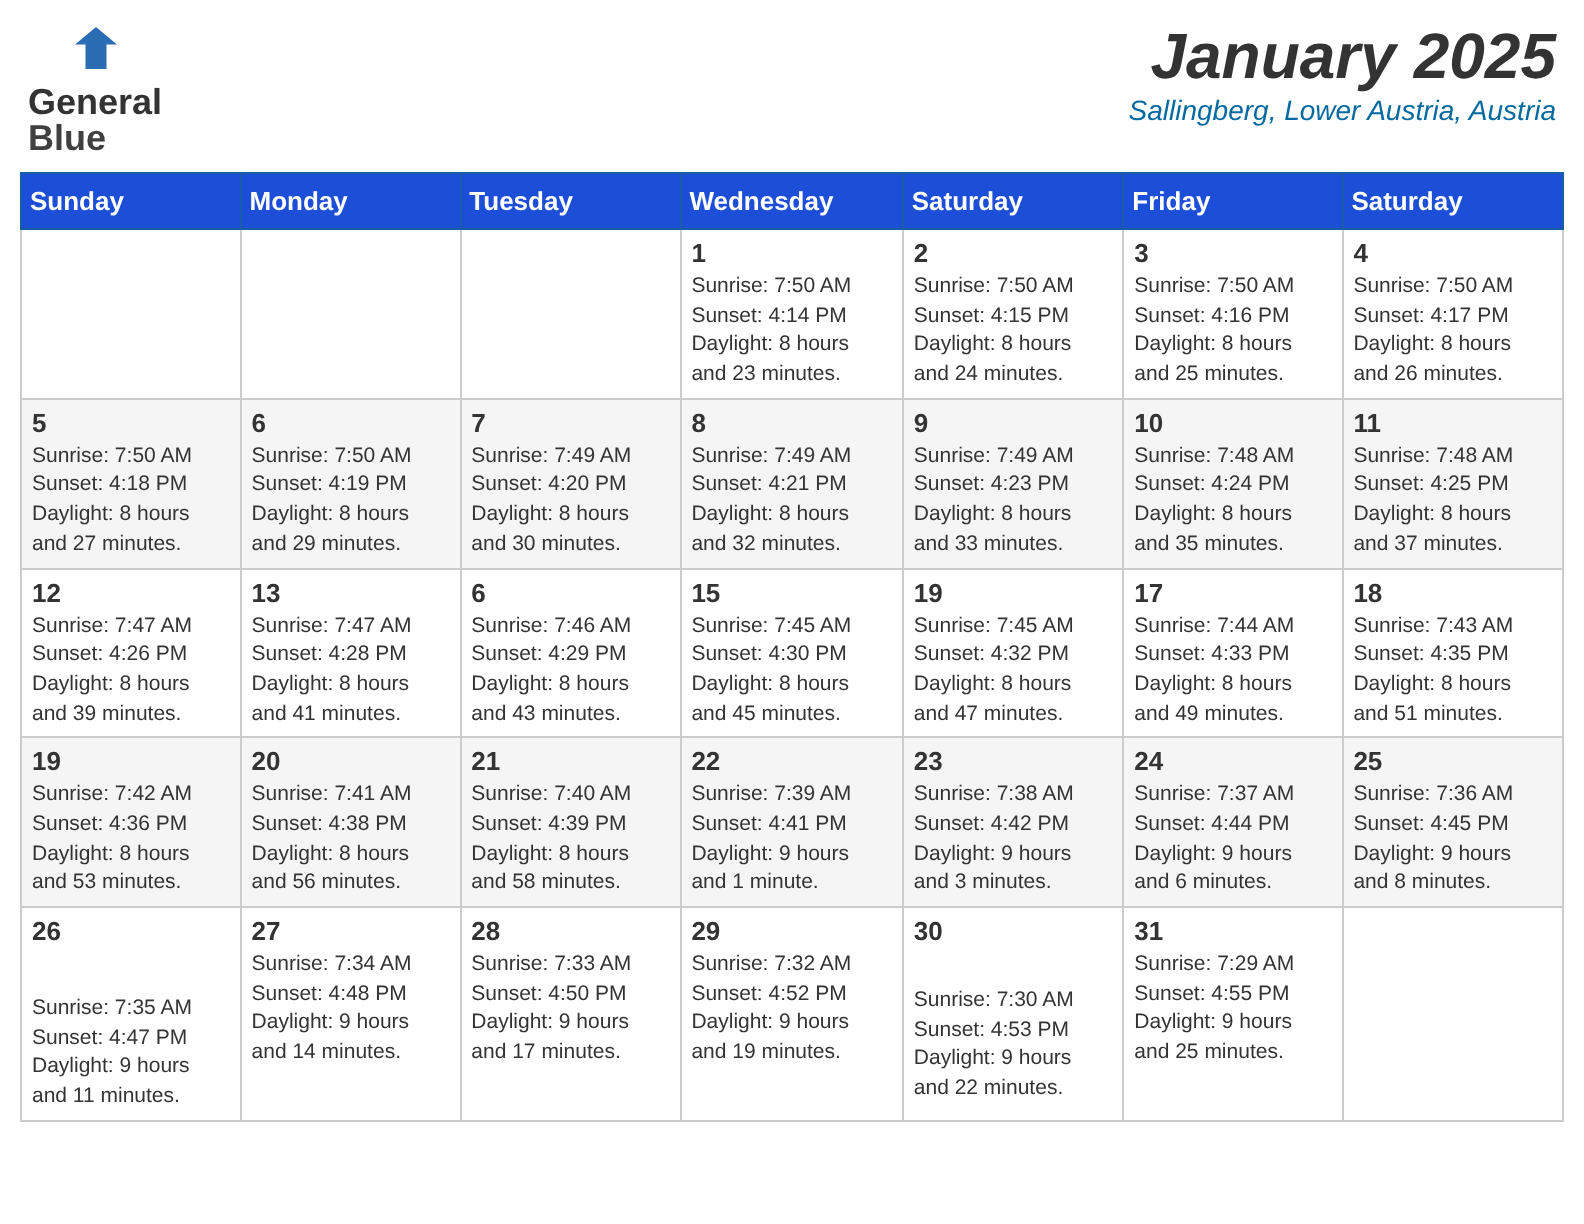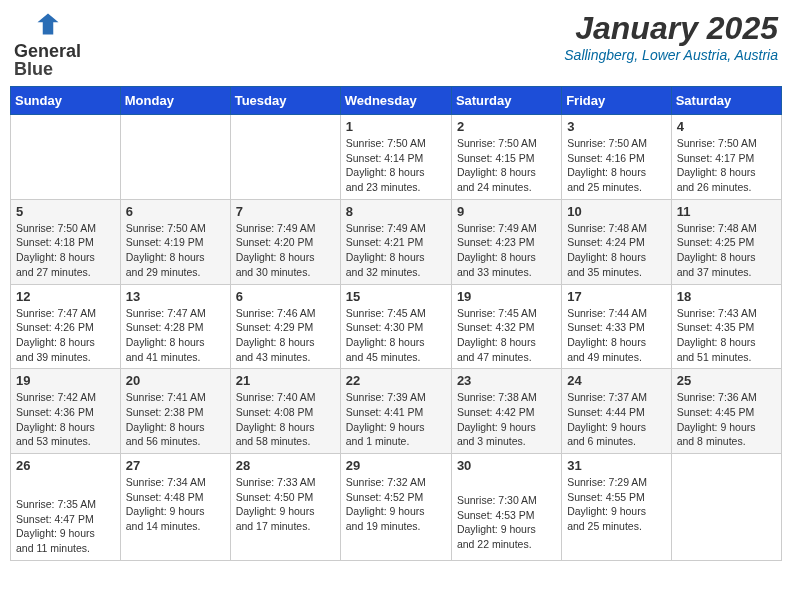--- a/index.html
+++ b/index.html
@@ -267,28 +267,28 @@
         <td>
           <span class="day-number">19</span>
           <div class="day-info" style="white-space: pre-line;">Sunrise: 7:42 AM
 Sunset: 4:36 PM
 Daylight: 8 hours
 and 53 minutes.</div>
         </td>
         <td>
           <span class="day-number">20</span>
           <div class="day-info" style="white-space: pre-line;">Sunrise: 7:41 AM
-Sunset: 2:38 PM
+Sunset: 4:38 PM
 Daylight: 8 hours
 and 56 minutes.</div>
         </td>
         <td>
           <span class="day-number">21</span>
           <div class="day-info" style="white-space: pre-line;">Sunrise: 7:40 AM
-Sunset: 4:08 PM
+Sunset: 4:39 PM
 Daylight: 8 hours
 and 58 minutes.</div>
         </td>
         <td>
           <span class="day-number">22</span>
           <div class="day-info" style="white-space: pre-line;">Sunrise: 7:39 AM
 Sunset: 4:41 PM
 Daylight: 9 hours
 and 1 minute.</div>
         </td>

